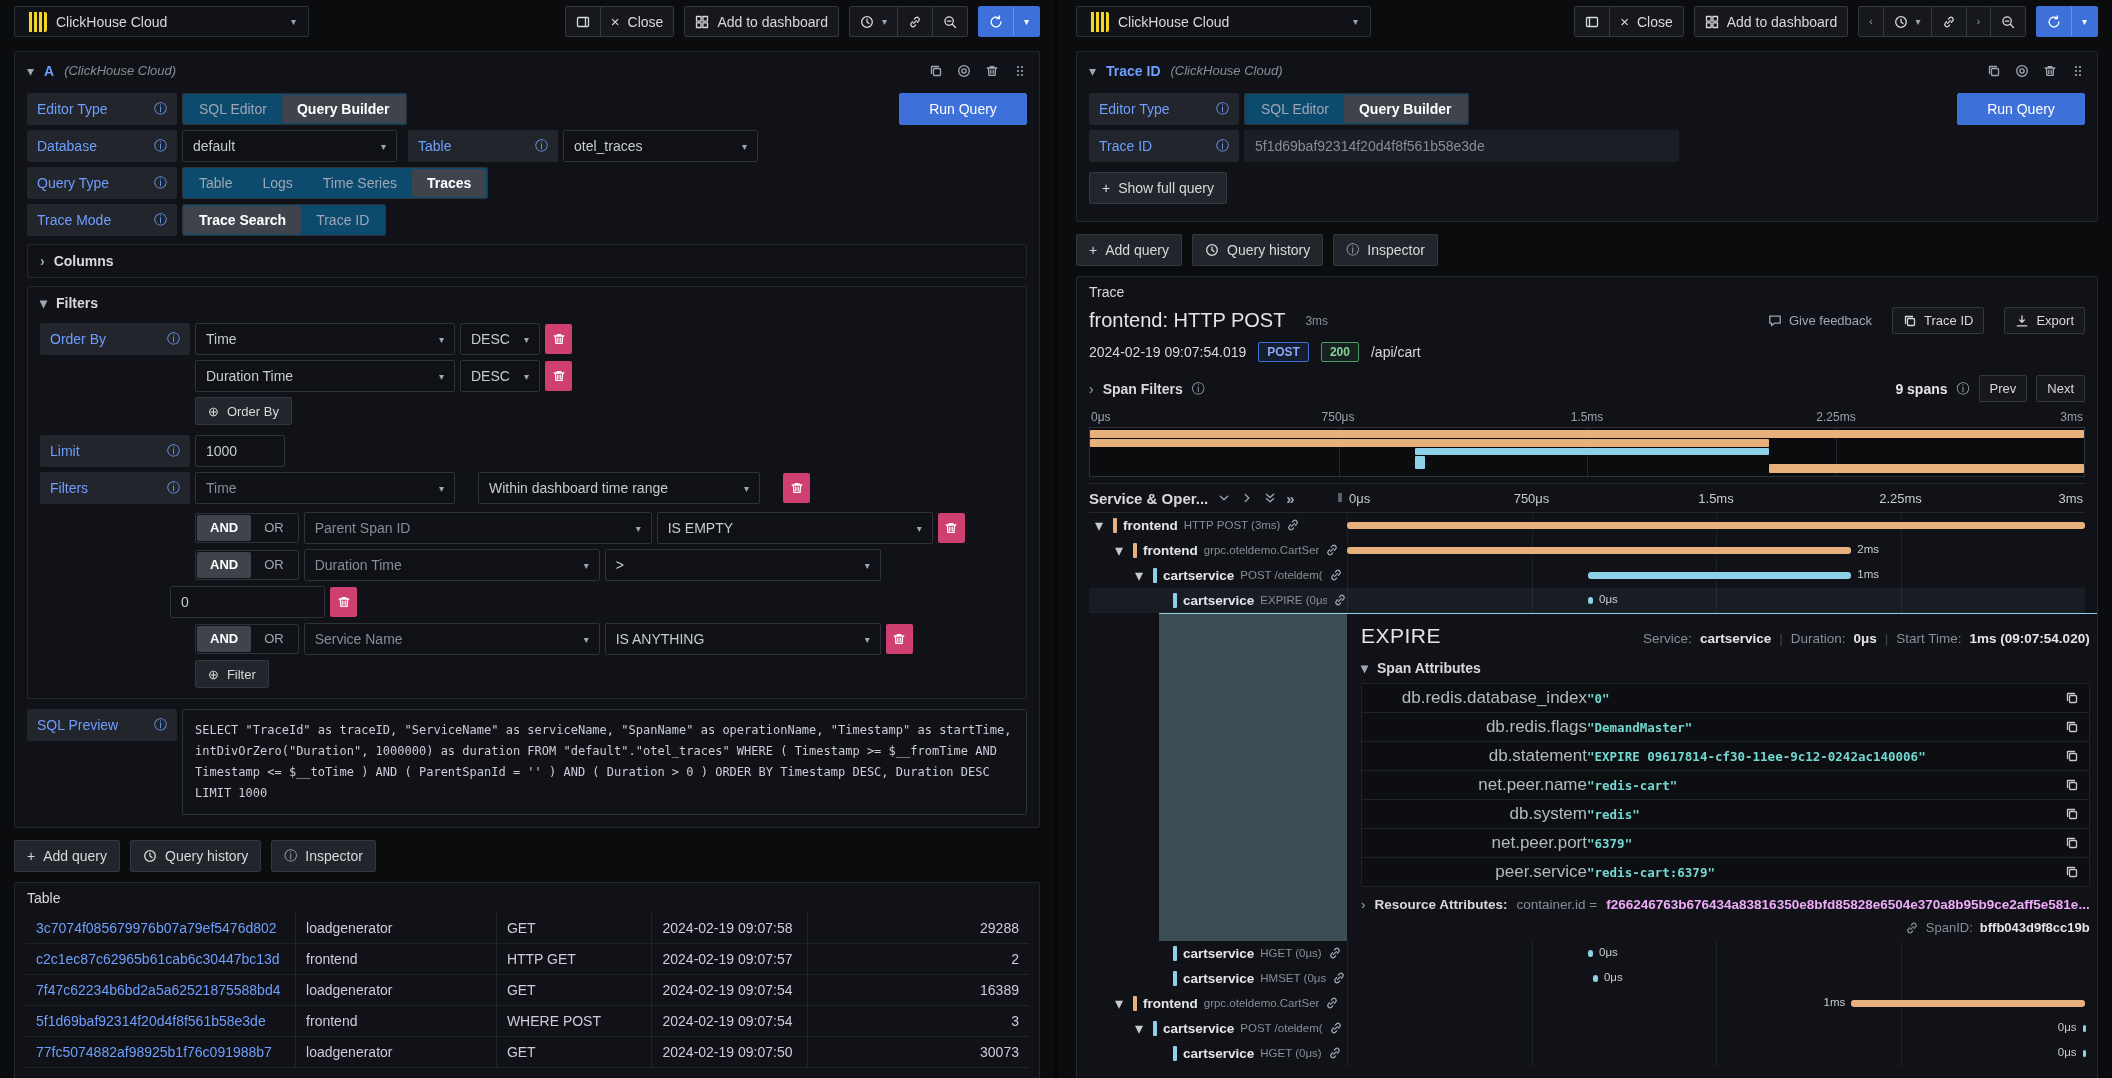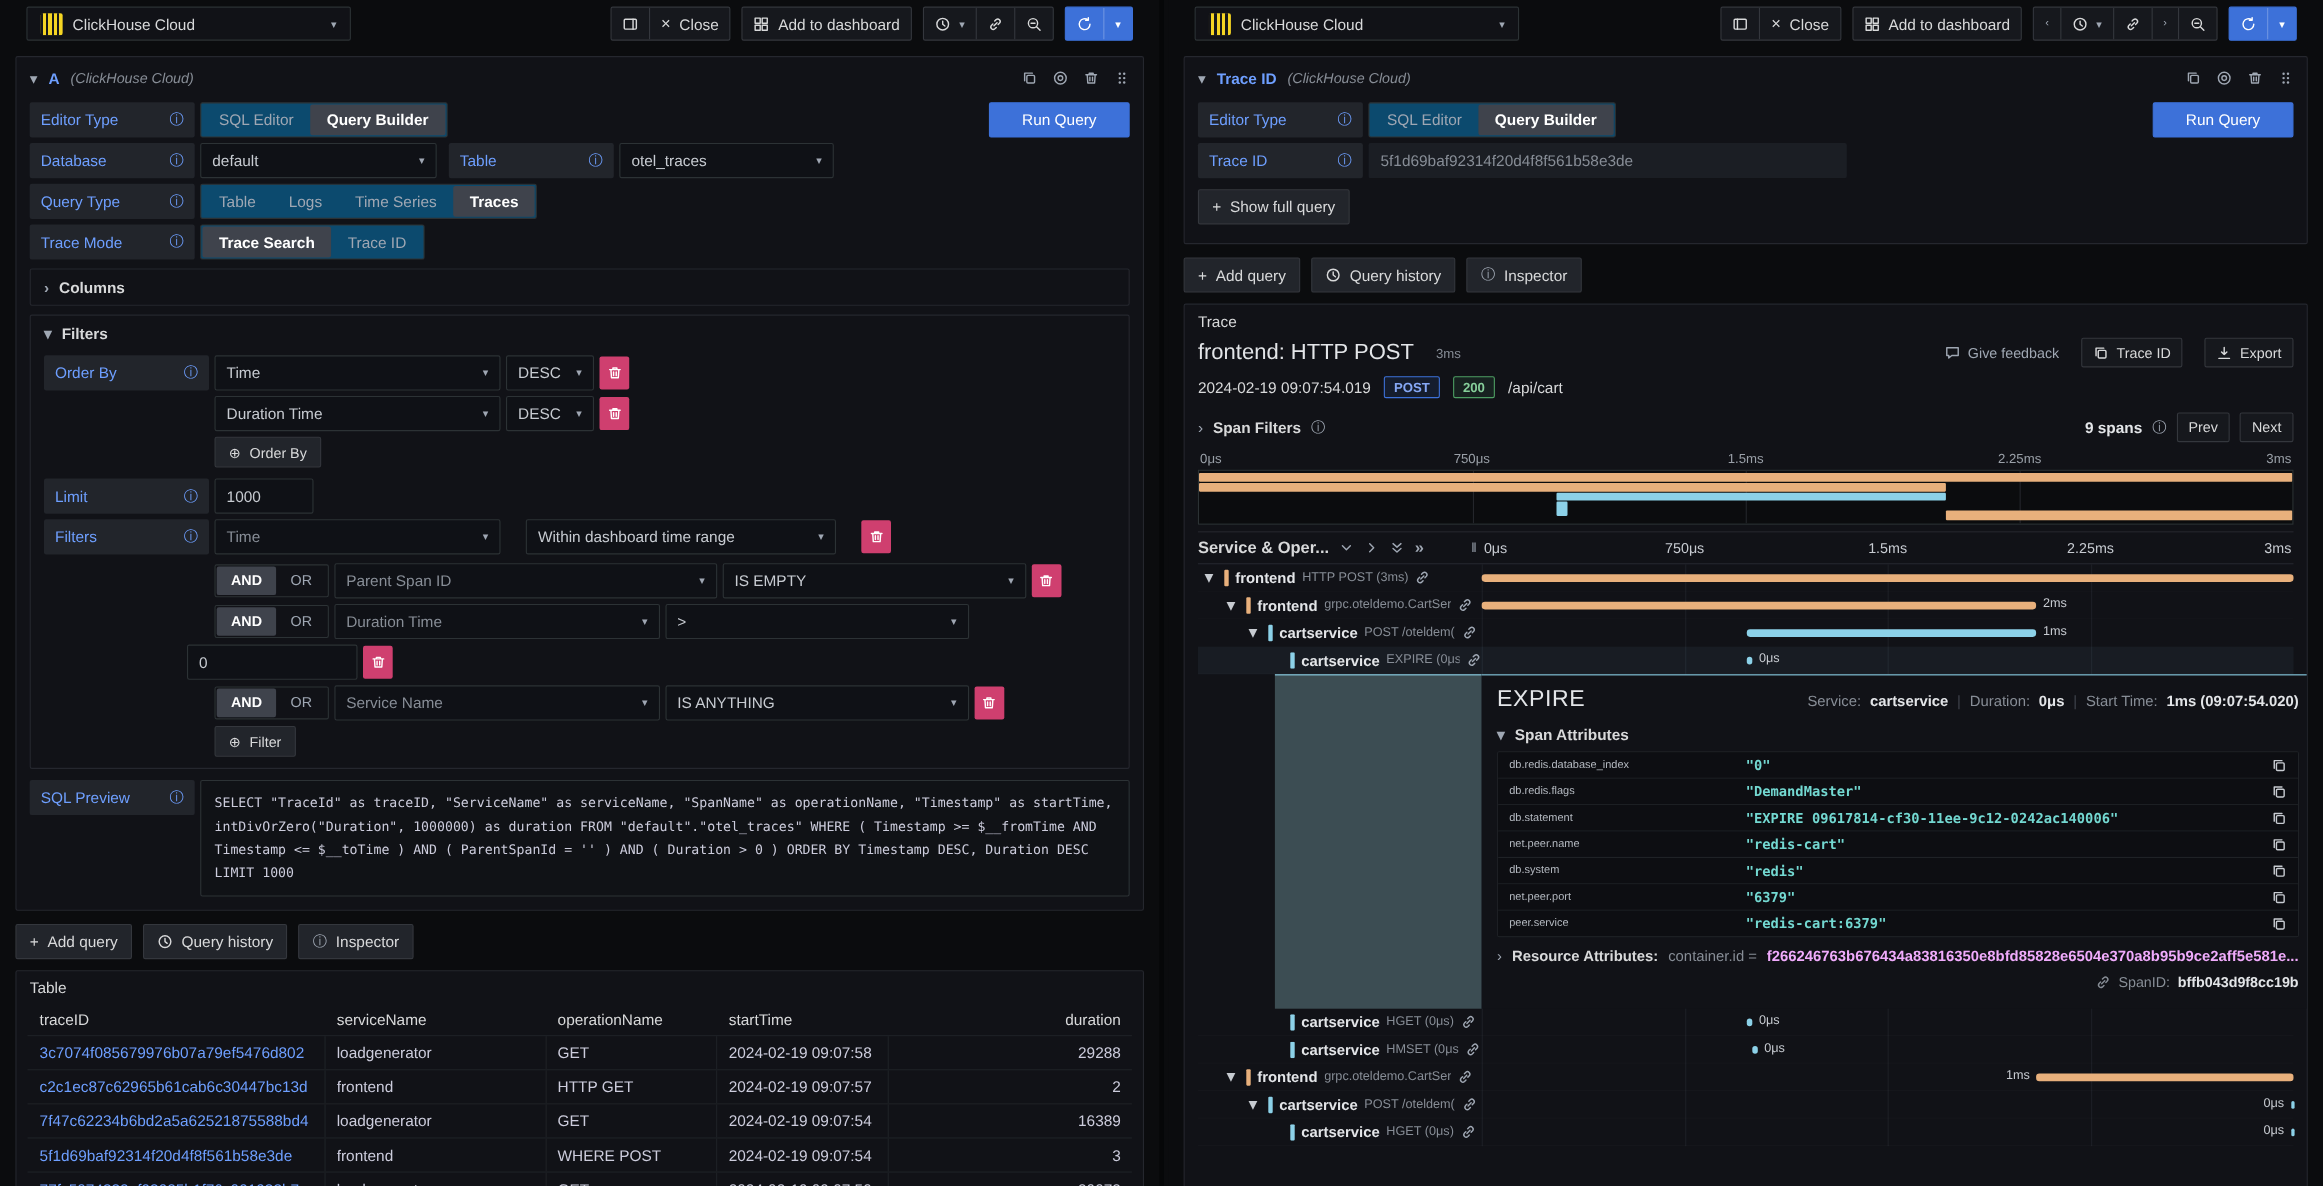--- a/index.html
+++ b/index.html
@@ -2,21 +2,21 @@
 <html><head>
 <meta charset="utf-8">
 <style>
   * { margin:0; padding:0; box-sizing:border-box; }
   html,body { width:2112px; height:1078px; background:#0b0c0e; font-family:"Liberation Sans",sans-serif; color:#ccccdc; overflow:hidden; }
   .pane { position:absolute; top:0; height:1078px; background:#0b0c0e; }
   #left-pane { left:0; width:1058px; border-right:4px solid #060708; }
   #right-pane { left:1062px; width:1050px; }
 
   
-  .toolbar { height:43px; display:flex; align-items:center; padding:0 24px; gap:10px; }
+  .toolbar { height:43px; display:flex; align-items:center; padding:0 14px; gap:10px; }
   .ds-picker { display:flex; align-items:center; gap:9px; background:#111217; border:1px solid #2c3235; border-radius:2px; height:31px; padding:0 12px; width:295px; font-size:14px; color:#d8d9da; }
   .ch-logo { width:20px; height:20px; border-radius:2px; background:repeating-linear-gradient(90deg,#16171b 0 2px,#f5d523 2px 5px); background-color:#f5d523; }
   .ds-picker .caret { margin-left:auto; }
   .caret { color:#9fa7b3; font-size:10px; }
   .tb-right { margin-left:auto; display:flex; gap:10px; }
   .tb-group { display:flex; border:1px solid #34373d; border-radius:2px; overflow:hidden; background:#16181d; }
   .tb-btn { display:flex; align-items:center; gap:8px; height:29px; padding:0 10px; color:#d8d9da; font-size:14px; font-weight:500; background:transparent; border:none; border-left:1px solid #34373d; cursor:pointer; }
   .tb-group .tb-btn:first-child { border-left:none; }
   .tb-group.blue { border-color:#3d71d9; background:#3d71d9; }
   .tb-group.blue .tb-btn { color:#fff; border-left-color:rgba(255,255,255,.25); }
@@ -122,21 +122,21 @@
   .dcard { flex:1; background:#111217; border-top:1px solid #8cd1e8; padding:10px 14px 6px 14px; }
   .dhead { display:flex; align-items:baseline; }
   .dtitle { font-size:21px; font-weight:500; color:#e3e5e8; letter-spacing:.5px; }
   .dmeta { margin-left:auto; font-size:13.5px; color:#878d96; display:flex; gap:8px; align-items:baseline; }
   .dmeta b { color:#e3e5e8; font-weight:700; }
   .dsep { color:#3f434c; }
   .dsect { display:flex; align-items:center; gap:9px; font-size:14px; font-weight:700; color:#d8d9da; margin:12px 0 7px 0; }
   .attrs { border:1px solid #1f2226; border-radius:2px; }
   .arow { display:flex; align-items:center; background:#0d0e12; border-bottom:1px solid #1f2226; padding:4px 10px; }
   .arow:last-child { border-bottom:none; }
-  .ak { width:215px; flex:none; font-size:10px; color:#b4b9c0; }
+  .ak { width:215px; flex:none; font-size:17px; color:#b4b9c0;text-align:right; }
   .av { flex:1; font-family:"DejaVu Sans Mono",monospace; font-size:12.5px; font-weight:700; color:#73d8d1; white-space:nowrap; overflow:hidden; }
   .acopy { color:#c7cbd1; flex:none; cursor:pointer; }
   .dres { display:flex; align-items:center; gap:9px; font-size:13.5px; margin-top:10px; white-space:nowrap; overflow:hidden; }
   .dres b { color:#d8d9da; }
   .dres .gray { color:#878d96; }
   .dres .val { color:#f0abfc; font-weight:600; overflow:hidden; text-overflow:ellipsis; }
   .dspanid { display:flex; align-items:center; gap:7px; justify-content:flex-end; font-size:13px; color:#878d96; margin-top:8px; }
   .dspanid b { color:#e3e5e8; }
 </style>
 </head>
@@ -497,27 +497,20 @@
         </button>
       <button class="btn">
           <span class="info gray">ⓘ</span>
           <span>Inspector</span>
         </button>
     </div>
 
     <div class="panel" style="height:278px;overflow:hidden">
       <div class="panel-title">Table</div>
       <div class="rtable" id="results-table">
-          <div class="rt-row rt-head">
-            <div>traceID</div>
-            <div>serviceName</div>
-            <div>operationName</div>
-            <div>startTime</div>
-            <div>duration</div>
-          </div>
           <div class="rt-row">
             <div class="rt-link">3c7074f085679976b07a79ef5476d802</div>
             <div>loadgenerator</div>
             <div>GET</div>
             <div>2024-02-19 09:07:58</div>
             <div>29288</div>
           </div>
           <div class="rt-row">
             <div class="rt-link">c2c1ec87c62965b61cab6c30447bc13d</div>
             <div>frontend</div>

